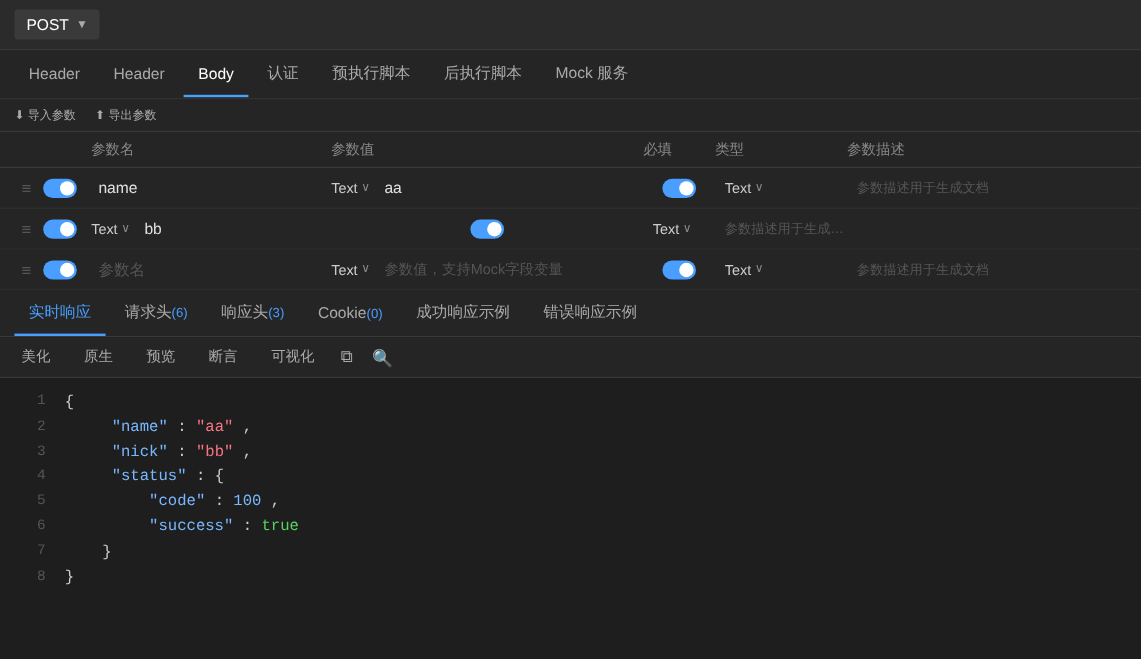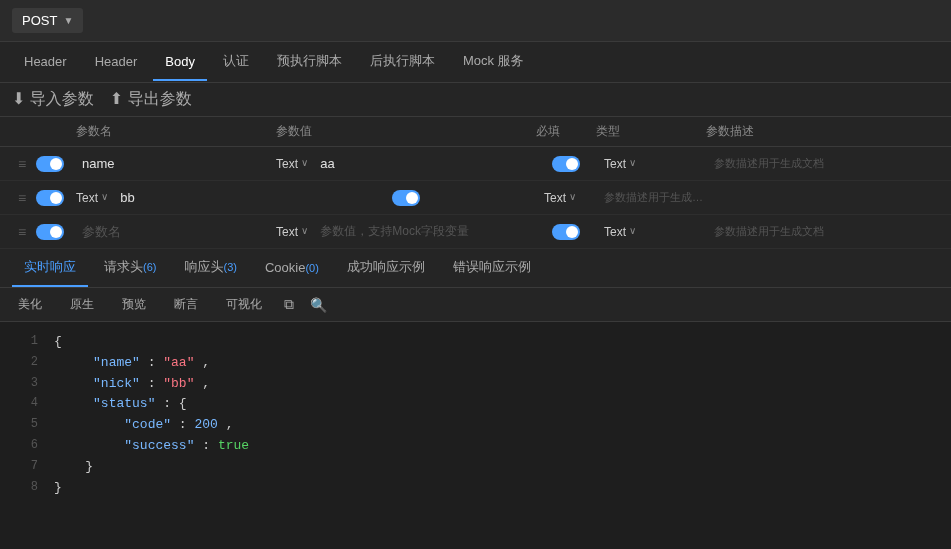--- a/index.html
+++ b/index.html
@@ -74,21 +74,21 @@
       background: #252525;
       display: flex;
       align-items: center;
       padding: 6px 12px;
       gap: 16px;
       border-bottom: 1px solid #3a3a3a;
     }
     .action-btn {
       color: #aaa;
       cursor: pointer;
-      font-size: 16px;
+      font-size: 10px;
       display: flex;
       align-items: center;
       gap: 4px;
     }
     .params-header {
       display: grid;
       grid-template-columns: 28px 40px 200px 260px 60px 110px 1fr;
       padding: 6px 8px;
       color: #888;
       font-size: 12px;
@@ -419,21 +419,21 @@
           <span class="code-key">"status"</span>
           <span class="code-punctuation">: {</span>
         </span>
       </div>
       <div class="code-line">
         <span class="line-num">5</span>
         <span class="code-content">
           <span class="code-punctuation">&nbsp;&nbsp;&nbsp;&nbsp;&nbsp;&nbsp;&nbsp;&nbsp;</span>
           <span class="code-key">"code"</span>
           <span class="code-punctuation">: </span>
-          <span class="code-number">200</span>
+          <span class="code-number">100</span>
           <span class="code-punctuation">,</span>
         </span>
       </div>
       <div class="code-line">
         <span class="line-num">6</span>
         <span class="code-content">
           <span class="code-punctuation">&nbsp;&nbsp;&nbsp;&nbsp;&nbsp;&nbsp;&nbsp;&nbsp;</span>
           <span class="code-key">"success"</span>
           <span class="code-punctuation">: </span>
           <span class="code-bool">true</span>

